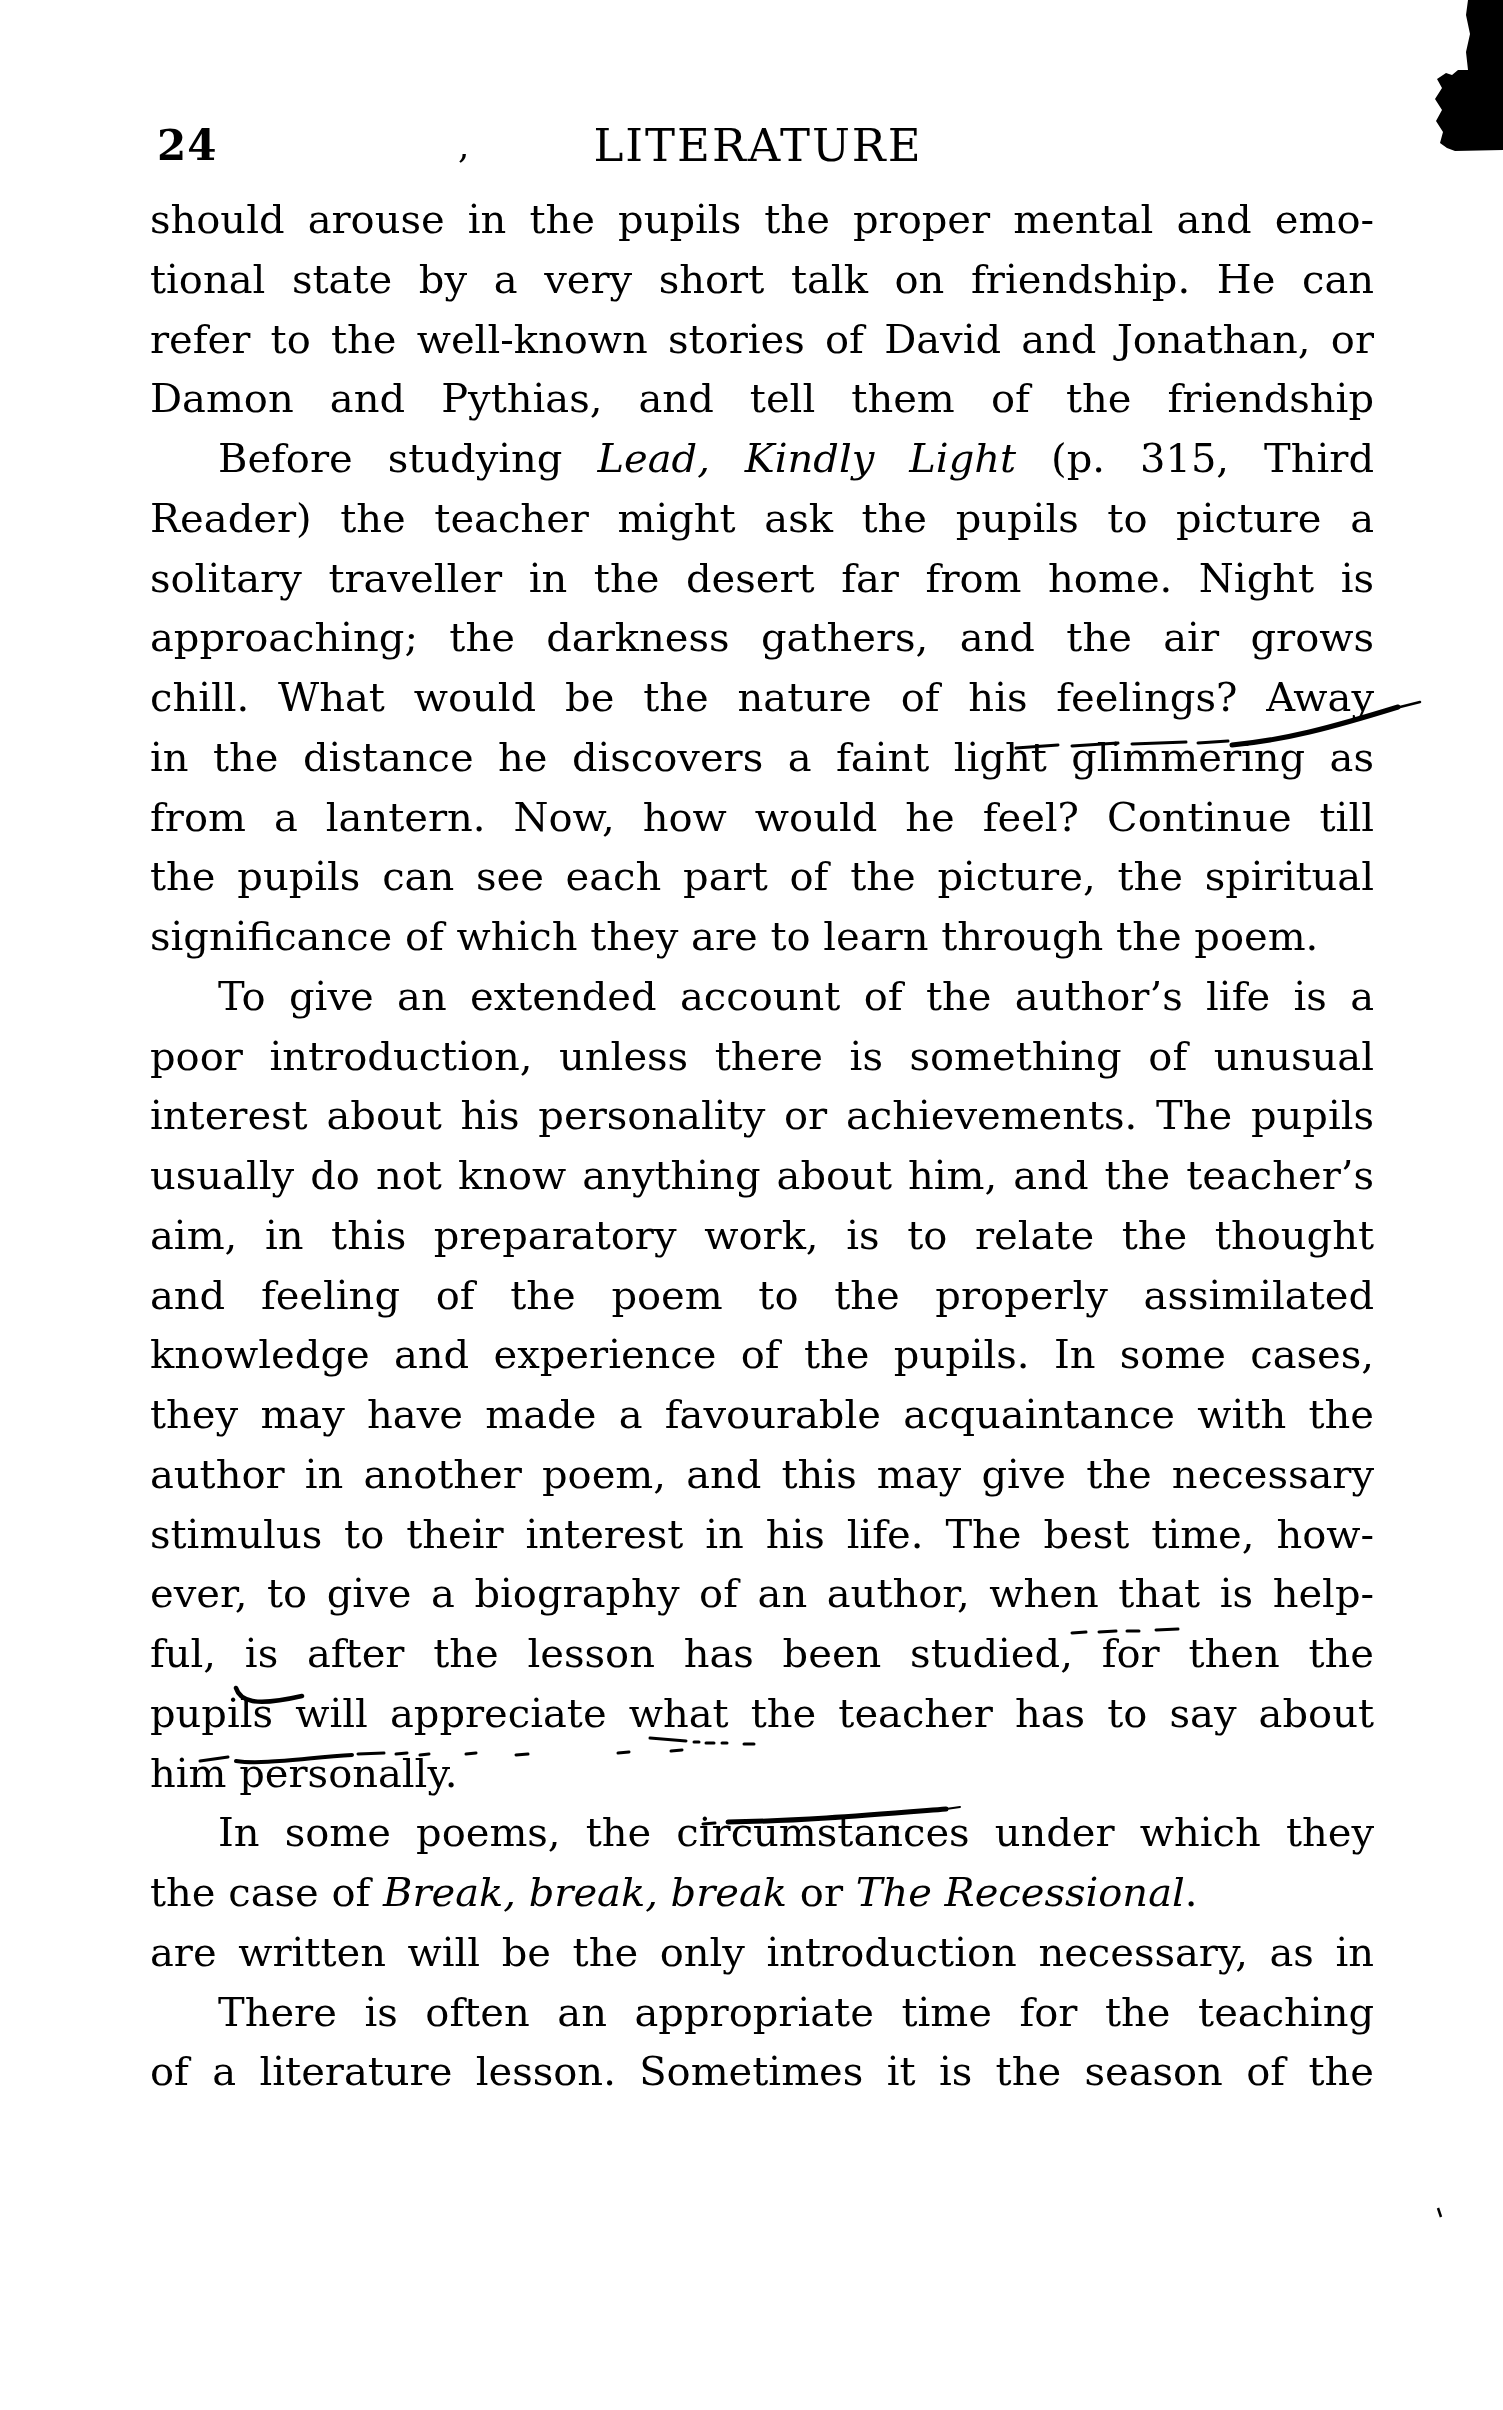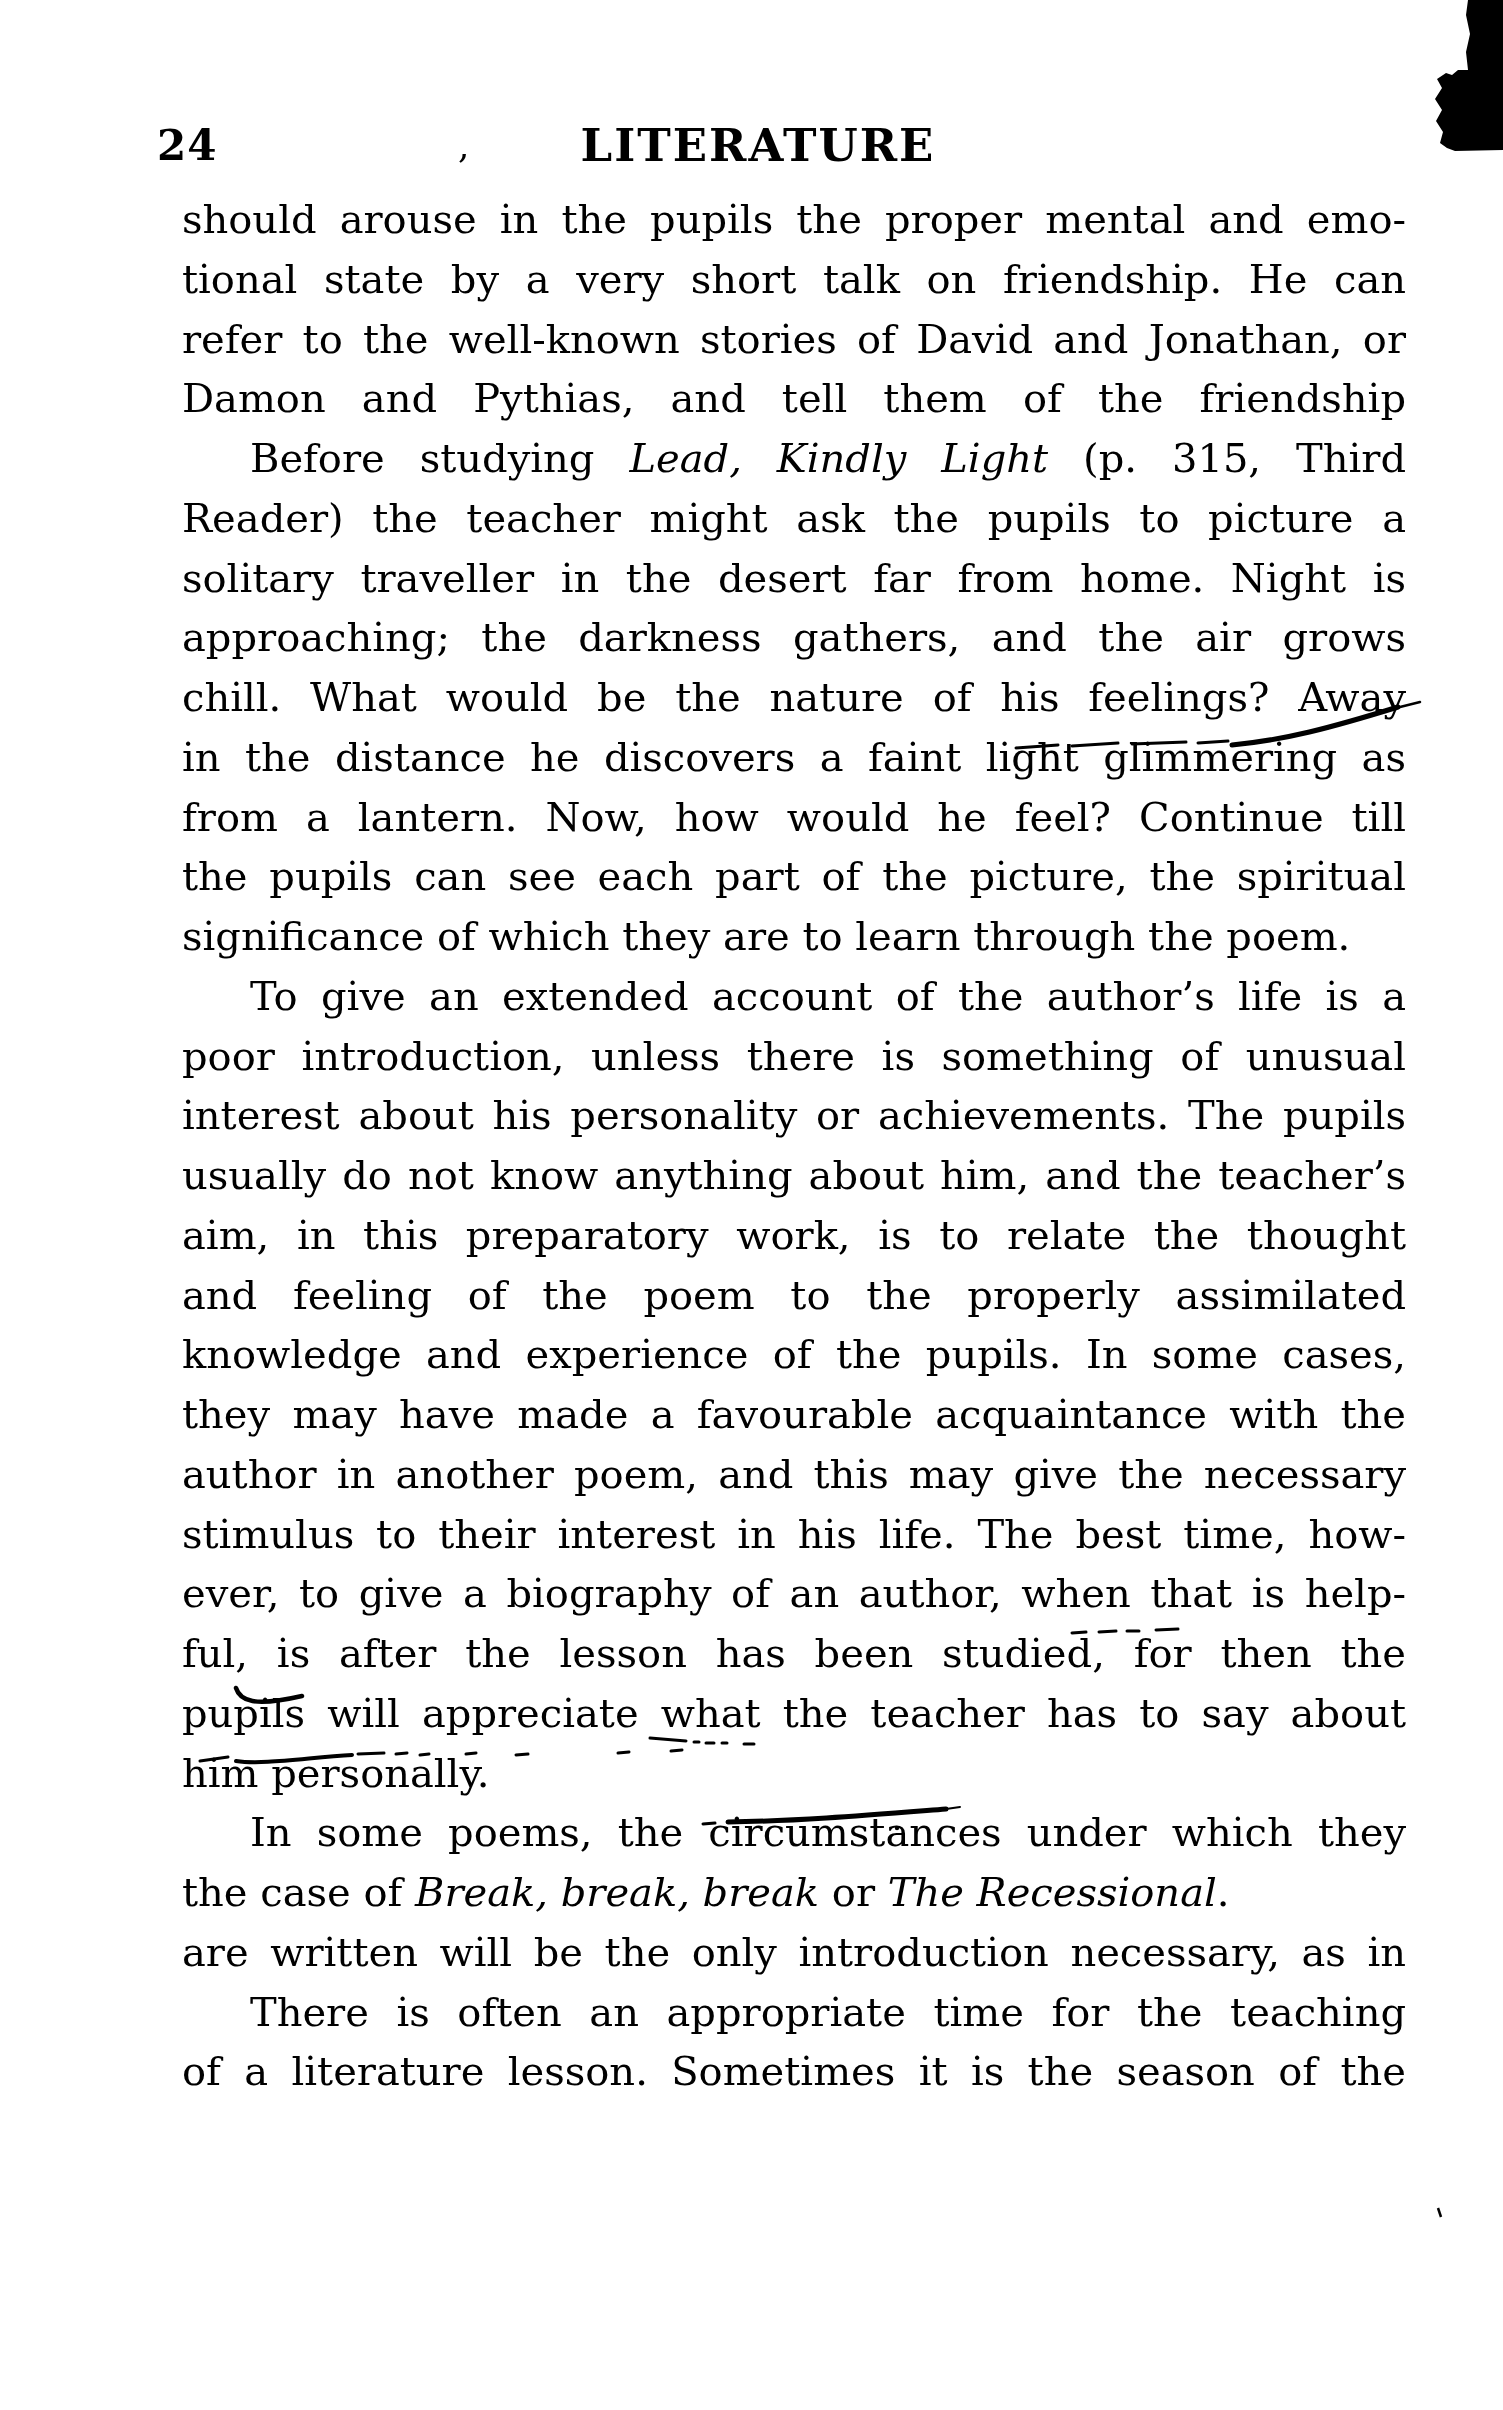--- a/index.html
+++ b/index.html
@@ -8,27 +8,27 @@
     background:#ffffff;color:#000;
     font-family:"DejaVu Serif","Liberation Serif",serif;
   }
   #page{position:absolute;left:0;top:0;width:1305px;height:2410px;}
   .hdr-num{
     position:absolute;left:157px;top:120px;
     font-size:42px;font-weight:bold;letter-spacing:1px;line-height:52px;
   }
   .hdr-title{
     position:absolute;left:758px;top:118px;transform:translateX(-50%);
-    font-size:45px;letter-spacing:2px;line-height:56px;white-space:nowrap;font-weight:bold;
+    font-size:45px;letter-spacing:2px;line-height:56px;white-space:nowrap;
   }
   .hdr-comma{
     position:absolute;left:458px;top:124px;font-size:36px;line-height:44px;
   }
   #textblock{
-    position:absolute;left:150px;top:190px;width:1224px;margin-left:32px;
+    position:absolute;left:150px;top:190px;width:1224px;
   }
   .line{
     height:59.75px;line-height:59.75px;font-size:40px;
     text-align:justify;text-align-last:justify;overflow:hidden;
   }
   .line.nj{text-align-last:left;}
   .line.ind{padding-left:68px;}
   .line i{}
   #overlay{position:absolute;left:0;top:0;pointer-events:none;}
 </style>

